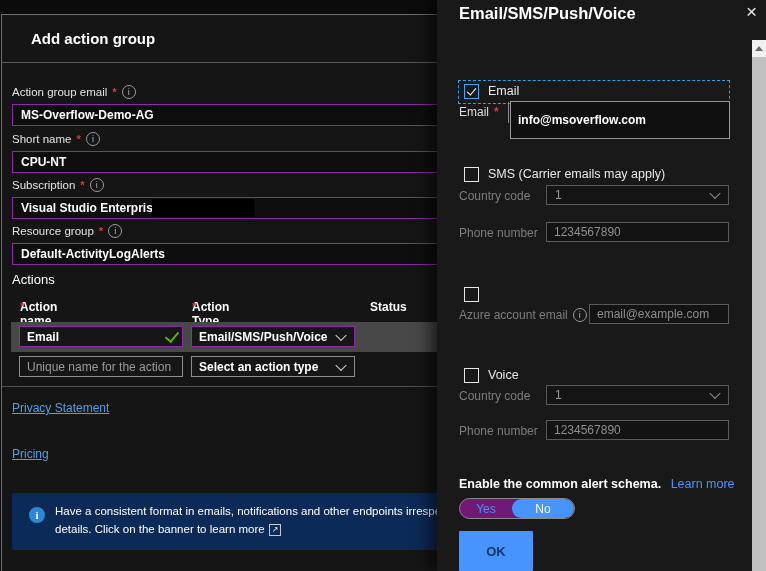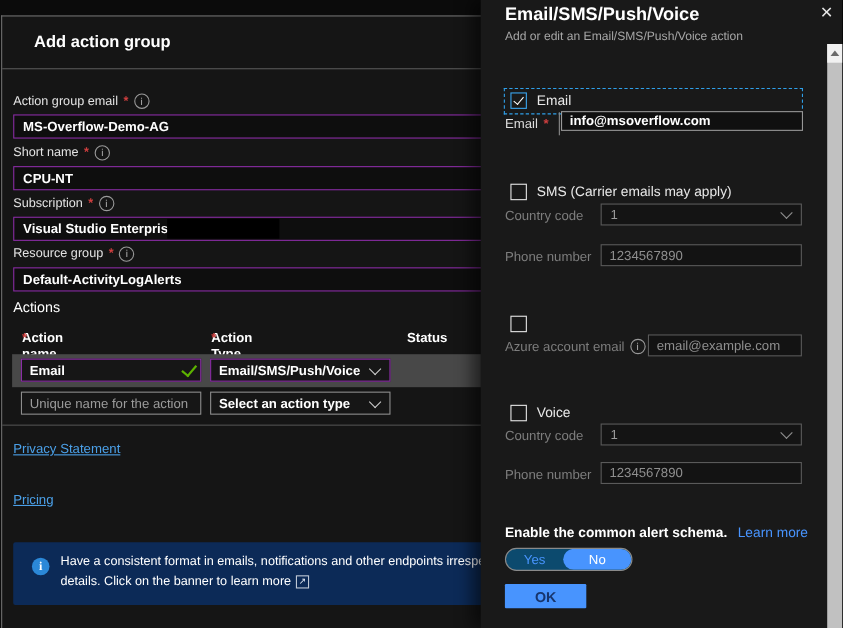--- a/index.html
+++ b/index.html
@@ -79,30 +79,30 @@
   .dim-label{position:absolute;font-size:12px;color:#7d7d7d;display:flex;align-items:center;gap:5px;}
   .rp-input{position:absolute;box-sizing:border-box;background:#131313;border:1px solid #5a5a5a;
       color:#fff;font-size:12px;padding:0 7px;font-family:"Liberation Sans",sans-serif;outline:none;}
   .rp-input::placeholder{color:#8f8f8f;}
   .rp-ddl{position:absolute;box-sizing:border-box;background:#141414;border:1px solid #5a5a5a;
       color:#9a9a9a;font-size:12px;display:flex;align-items:center;padding:0 24px 0 8px;}
   .rp-ddl .chev{border-color:#8f8f8f;}
   .focus-dash{position:absolute;left:21px;top:80px;width:272px;height:24px;
       border:1px dashed #2f9fe8;box-sizing:border-box;}
   .email-sep{position:absolute;left:71px;top:102px;width:1px;height:21px;background:#8a8a8a;}
-  .email-input{left:73px;top:101px;width:220px;height:18px;font-weight:bold;border-color:#979797;background:#101010;}
+  .email-input{left:73px;top:101px;width:220px;height:38px;font-weight:bold;border-color:#979797;background:#101010;}
 
   .schema-row{position:absolute;left:22px;top:477px;font-size:12.5px;font-weight:bold;color:#fff;}
   .schema-row a{color:#4894fe;font-weight:normal;text-decoration:none;margin-left:6px;cursor:pointer;}
   .toggle{position:absolute;left:22px;top:498px;width:114px;height:19px;border:1px solid #8a8a8a;
-      border-radius:11px;display:flex;overflow:hidden;cursor:pointer;background:#0c4a6e;}
+      border-radius:11px;display:flex;overflow:hidden;cursor:pointer;background:#701a75;}
   .tg-yes{width:52px;color:#4894fe;font-size:12px;display:flex;align-items:center;justify-content:center;}
   .tg-no{flex:1;background:#4894fe;border-radius:10px;color:#fff;font-size:12px;
       display:flex;align-items:center;justify-content:center;}
-  .ok-btn{position:absolute;left:22px;top:531px;width:74px;height:22px;background:#4894fe;
+  .ok-btn{position:absolute;left:22px;top:531px;width:74px;height:40px;background:#4894fe;
       color:#17356d;font-weight:bold;font-size:13px;border:none;border-radius:1px;cursor:pointer;
       font-family:"Liberation Sans",sans-serif;}
 
   .scrollbar{position:absolute;right:0;top:40px;bottom:0;width:14px;background:#c1c1c1;}
   .sb-btn{position:absolute;top:0;left:0;width:14px;height:17px;background:#f1f1f1;cursor:pointer;}
   .sb-arrow{position:absolute;left:3px;top:6px;width:0;height:0;
       border-left:4px solid transparent;border-right:4px solid transparent;border-bottom:5px solid #6a6a6a;}
 </style>
 </head>
 <body>
@@ -201,21 +201,20 @@
       <span class="banner-icon">i</span>
       <div class="banner-text">
         <span>Have a consistent format in emails, notifications and other endpoints irrespective o</span><br>
         <span>details. Click on the banner to learn more</span><span class="ext">↗</span>
       </div>
     </div>
   </section>
 
   <aside class="right-panel">
     <div class="rp-title">Email/SMS/Push/Voice</div>
-    <div class="rp-subtitle">Add or edit an Email/SMS/Push/Voice action</div>
     <div class="rp-close">×</div>
 
     <div class="focus-dash"></div>
     <span class="cb checked" style="left:27px;top:84px">
       <span class="mark"></span>
     </span>
     <span class="cb-label" style="left:51px;top:84px">Email</span>
 
     <span class="dim-label" style="left:22px;top:105px;color:#dcdcdc">
       <span>Email</span>

